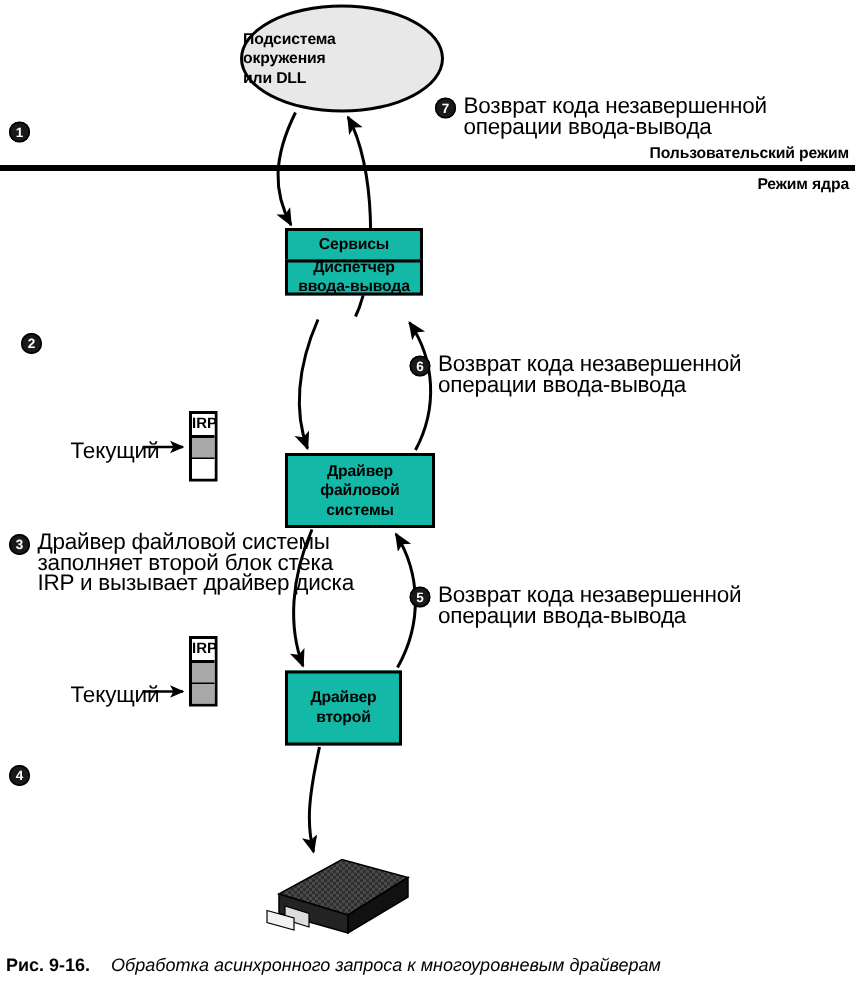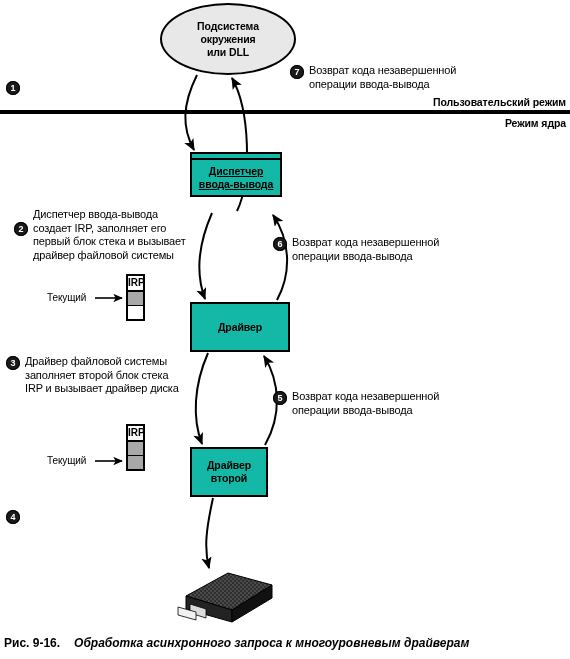--- a/index.html
+++ b/index.html
@@ -32,21 +32,21 @@
   
   .ellipse {
     position: absolute;
     left: 160px; top: 3px;
     width: 136px; height: 72px;
     border: 2px solid #000;
     border-radius: 50%;
     background: #e8e8e8;
     display: flex;
     flex-direction: column;
-    align-items: center;
+    align-items: flex-start;
     justify-content: center;
     box-sizing: border-box;
   }
   .ellipse span {
     display: block;
     font-size: 10.5px;
     font-weight: bold;
     line-height: 13px;
     text-align: center;
     letter-spacing: -0.1px;
@@ -84,21 +84,21 @@
     font-size: 9px;
     font-weight: bold;
     line-height: 14px;
     text-align: center;
     flex: 0 0 auto;
     margin-right: 5px;
     margin-top: 1px;
     box-shadow: 0 0 0 1px #000 inset;
   }
   .step-text {
-    font-size: 11px;
+    font-size: 15px;
     line-height: 13.5px;
     white-space: pre-line;
     letter-spacing: -0.15px;
   }
   .step-badge-mid .badge { margin-top: 14px; }
 
   
   .box {
     position: absolute;
     border: 2px solid #000;
@@ -115,22 +115,22 @@
     font-weight: bold;
     line-height: 13px;
     text-align: center;
     letter-spacing: -0.1px;
   }
   #box-services {
     left: 190px; top: 152px;
     width: 92px; height: 23px;
   }
   #box-iomanager {
-    left: 190px; top: 158px;
-    width: 92px; height: 39px; text-decoration: underline;
+    left: 190px; top: 173px;
+    width: 92px; height: 24px;
   }
   #box-fsdriver {
     left: 190px; top: 302px;
     width: 100px; height: 50px;
   }
   #box-diskdriver {
     left: 190px; top: 447px;
     width: 78px; height: 50px;
   }
 
@@ -157,42 +157,42 @@
     background: #ffffff;
   }
   .irp .irp-row:last-child { border-bottom: none; }
   .irp .irp-row.shaded { background: #a8a8a8; }
   #irp-1 { left: 126px; top: 274px; }
   #irp-2 { left: 126px; top: 424px; }
 
   
   .current-label {
     position: absolute;
-    font-size: 10px;
+    font-size: 15px;
     letter-spacing: -0.1px;
     white-space: nowrap;
   }
   #current-1 { left: 47px; top: 292px; }
   #current-2 { left: 47px; top: 455px; }
 
   .caption {
     position: absolute;
     left: 4px; top: 636px;
     width: 566px;
     font-size: 12px;
     white-space: nowrap;
   }
   .caption .cap-num {
     font-weight: bold;
     font-style: normal;
     margin-right: 14px;
   }
   .caption .cap-text {
     font-style: italic;
-    font-weight: bold;
+    font-weight: normal;
   }
 </style>
 </head>
 <body>
 
 <div id="figure">
 
   <svg class="svg-layer" viewBox="0 0 570 659">
     <defs>
       <marker id="ah" markerWidth="7" markerHeight="7" refX="5.4" refY="2.6" orient="auto">
@@ -245,20 +245,21 @@
     <span>Сервисы</span>
   </div>
 
   <div class="box" id="box-iomanager">
     <span>Диспетчер</span>
     <span>ввода-вывода</span>
   </div>
 
   <div class="box" id="box-fsdriver">
     <span>Драйвер</span>
+    <span>файловой системы</span>
   </div>
 
   <div class="box" id="box-diskdriver">
     <span>Драйвер</span>
     <span>второй</span>
   </div>
 
   <div class="irp" id="irp-1">
     <div class="irp-head">IRP</div>
     <div class="irp-row shaded"></div>
@@ -272,24 +273,20 @@
     <div class="irp-row shaded"></div>
   </div>
   <div class="current-label" id="current-2">Текущий</div>
 
   <div class="step" style="left:6px; top:80px;">
     <div class="badge">1</div>
   </div>
 
   <div class="step step-badge-mid" style="left:14px; top:208px;">
     <div class="badge">2</div>
-    <div class="step-text">Диспетчер ввода-вывода
-создает IRP, заполняет его
-первый блок стека и вызывает
-драйвер файловой системы</div>
   </div>
 
   <div class="step" style="left:6px; top:355px;">
     <div class="badge">3</div>
     <div class="step-text">Драйвер файловой системы
 заполняет второй блок стека
 IRP и вызывает драйвер диска</div>
   </div>
 
   <div class="step" style="left:6px; top:509px;">

